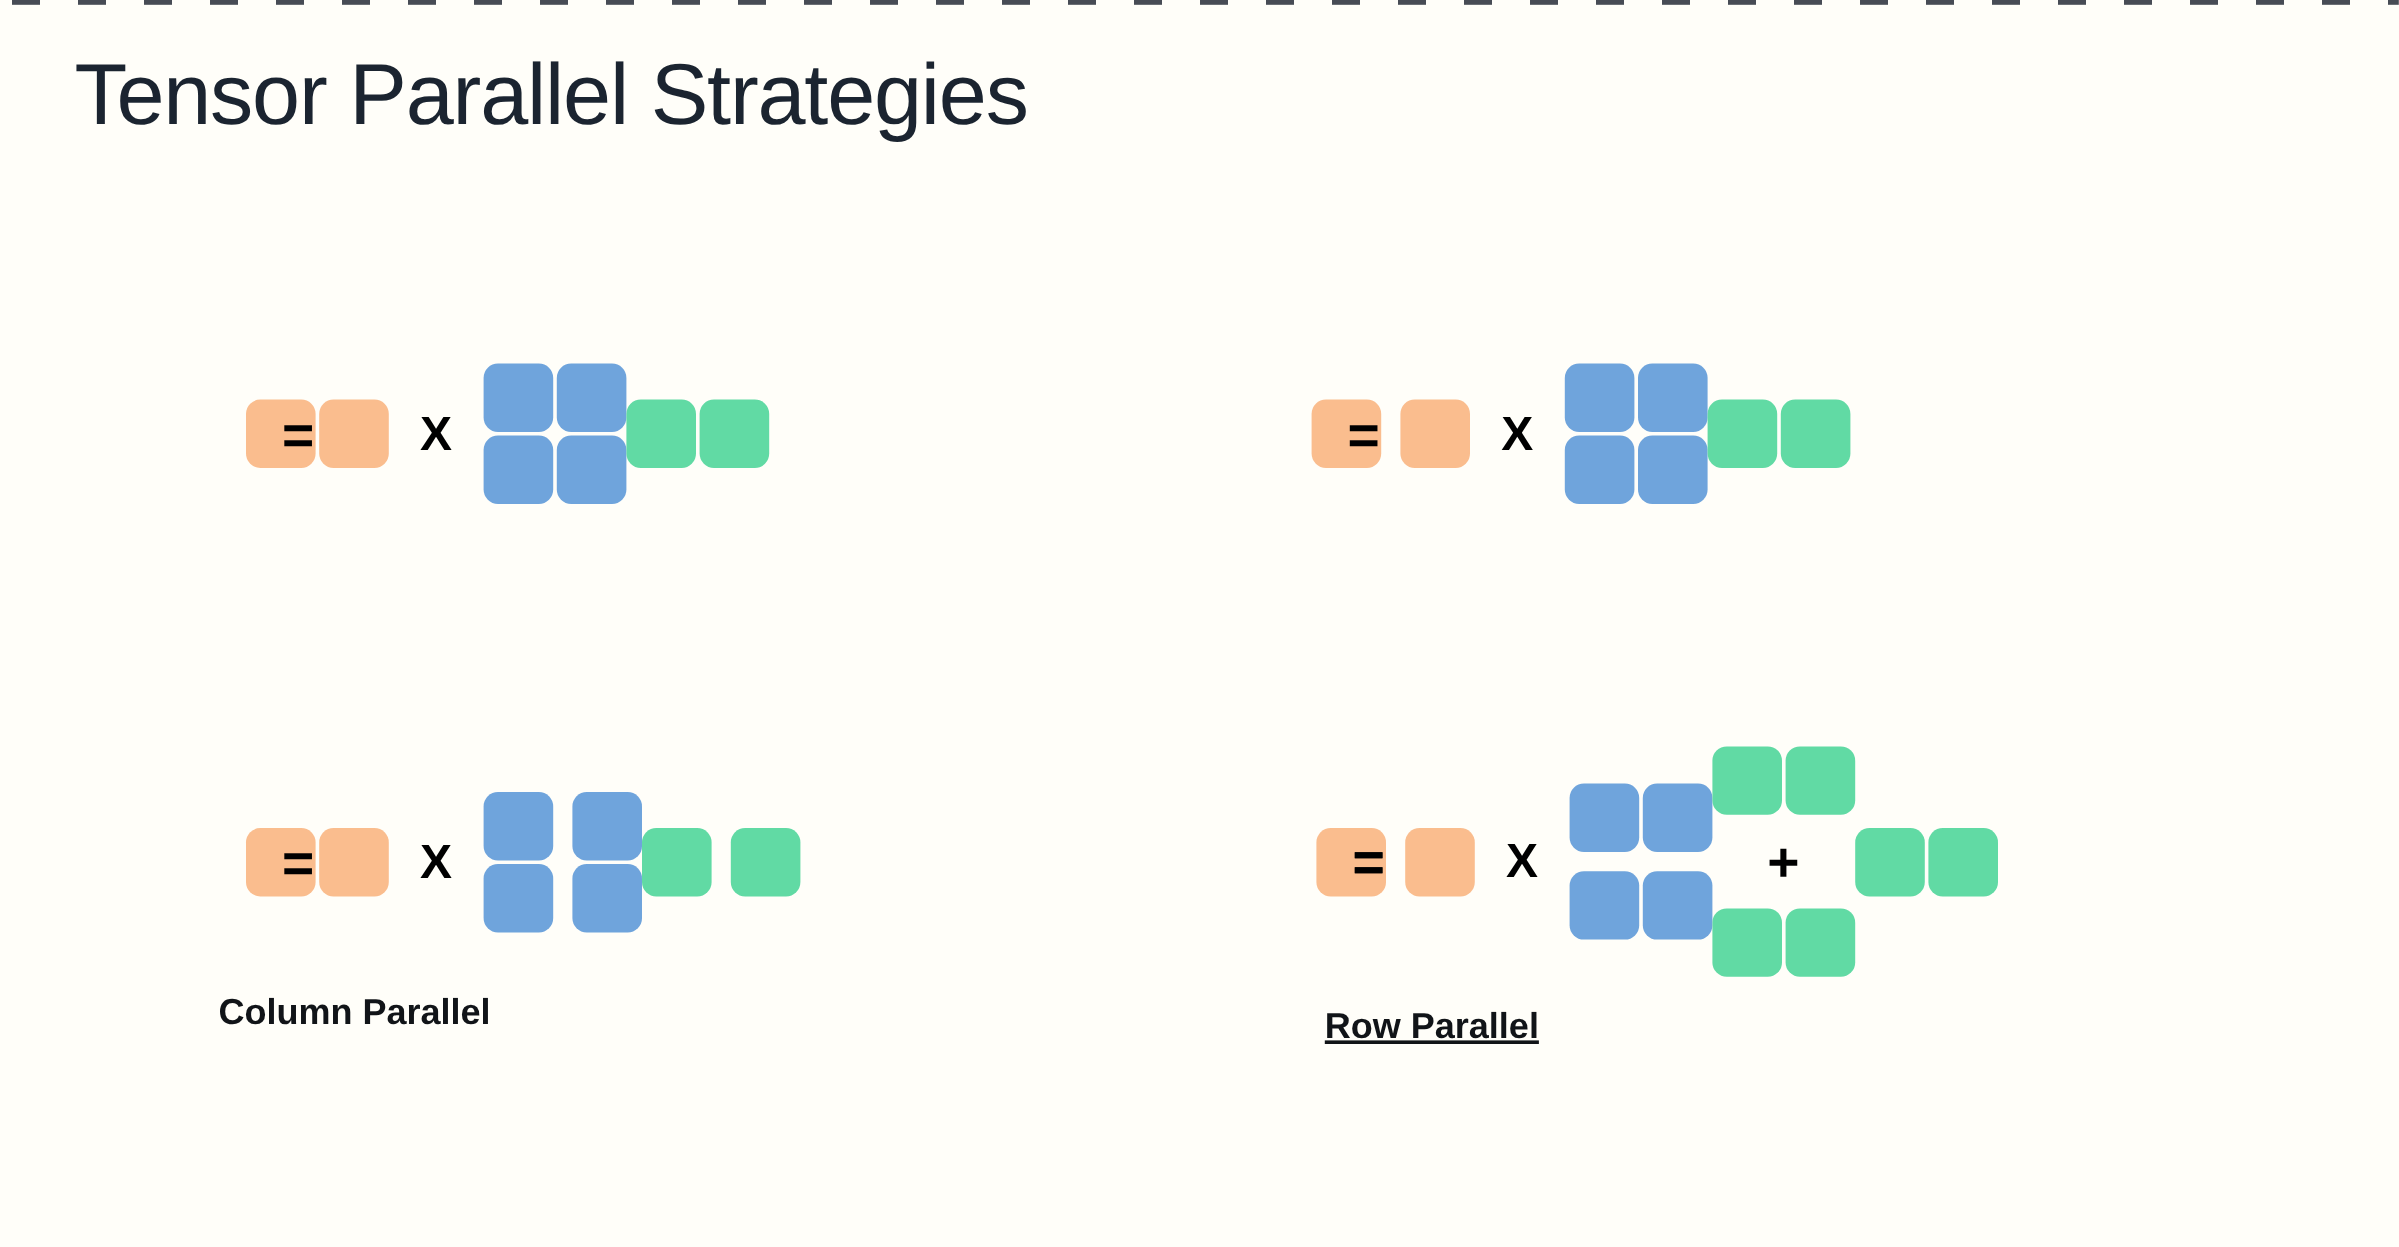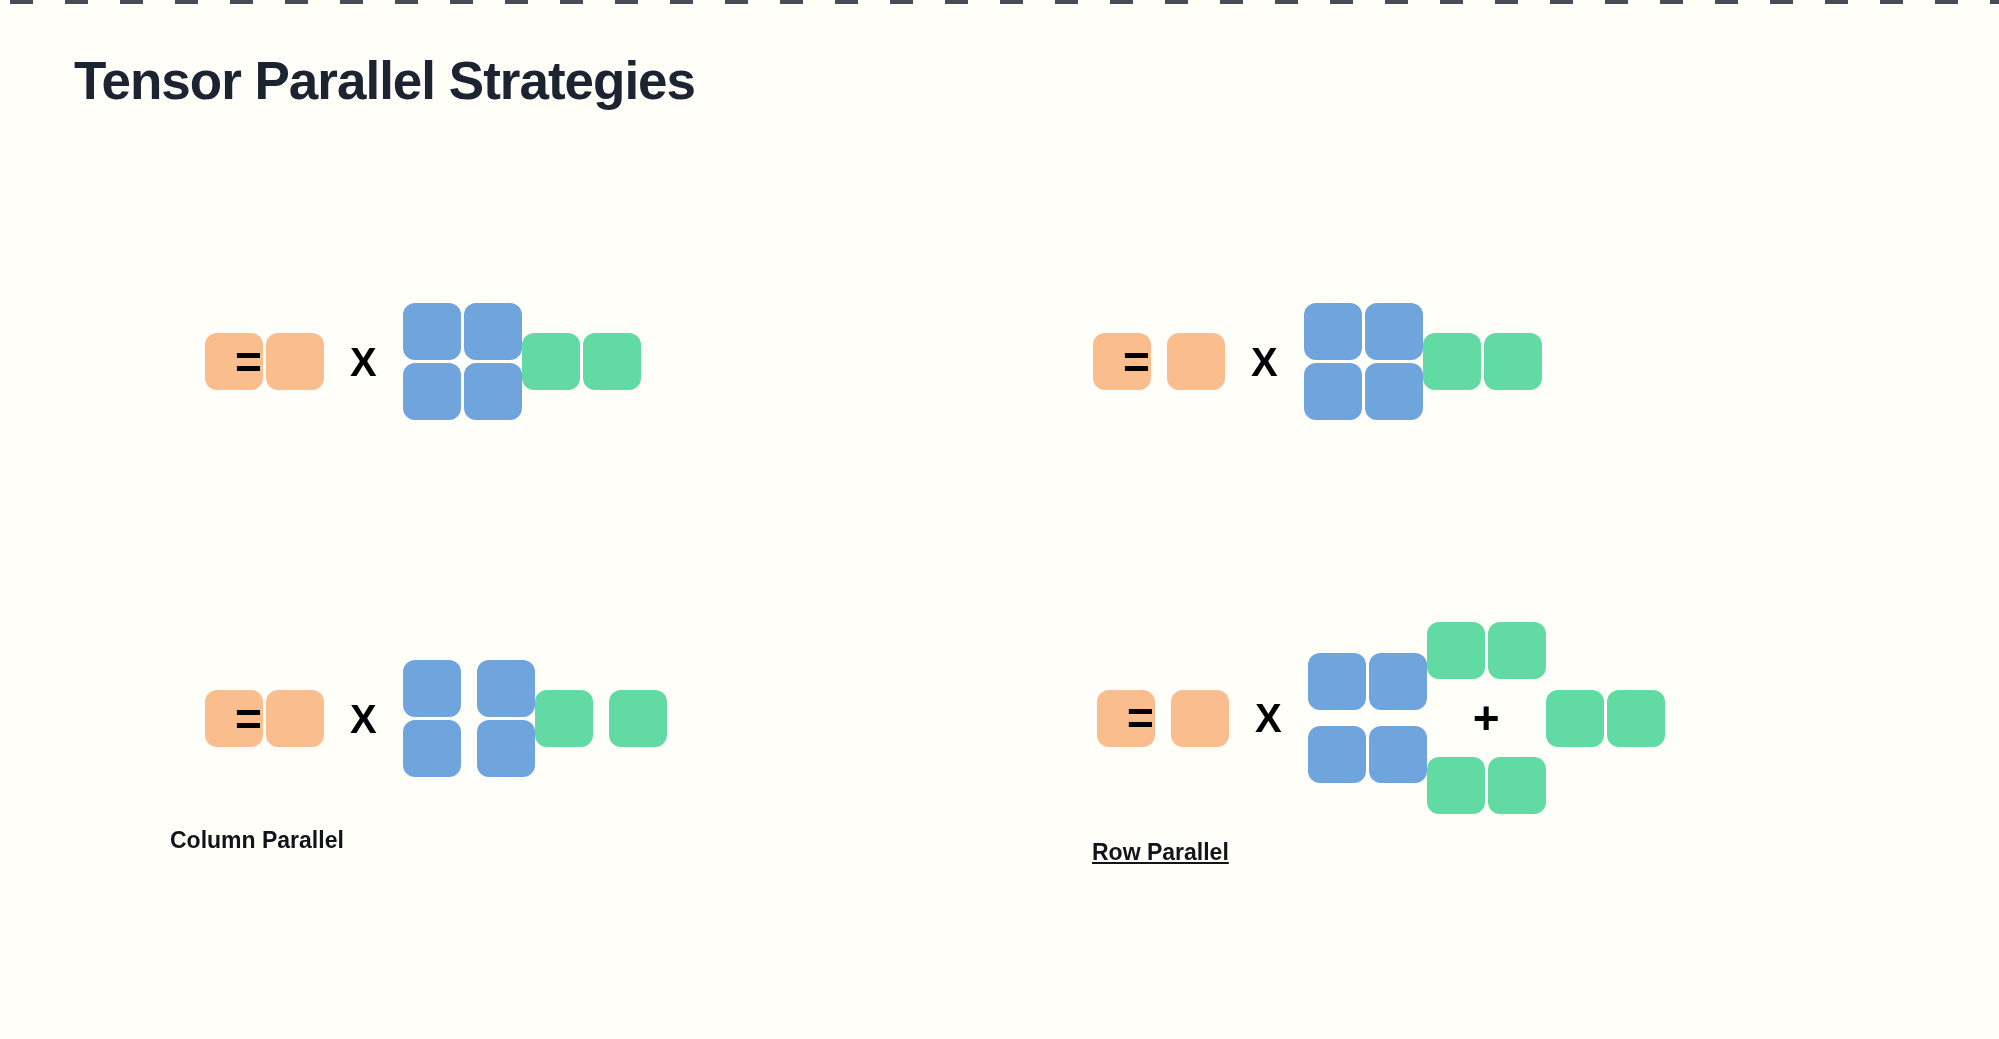--- a/index.html
+++ b/index.html
@@ -27,23 +27,23 @@
       var(--top-dash, #474C55) 0 23px,
       transparent 23px 55px
     );
   }
 
   
   h1.title {
     position: absolute;
     left: 62px;
     top: 40px;
-    margin: 12px;
-    font-size: 53px;
-    font-weight: bold;
+    margin: 0;
+    font-size: 72px;
+    font-weight: normal;
     letter-spacing: -1px;
     color: var(--title-text, #1B2430);
     line-height: 1.1;
   }
 
   
   .eq {
     position: absolute;
     display: flex;
     align-items: center;
@@ -88,24 +88,25 @@
 
   .stack {
     display: flex;
     flex-direction: column;
     align-items: center;
     gap: 24px;
   }
 
   .dlabel {
     position: absolute;
-    font-size: 23px;
+    font-size: 30px;
     font-weight: bold;
     color: var(--label-text, #111418);
     white-space: nowrap;
+    margin-left: 12px;
   }
   .lbl-col { left: 170px;  top: 827px; }
   .lbl-row { left: 1092px; top: 839px; text-decoration: underline; }
 </style>
 </head>
 <body>
 
 <main>
 
   <div class="top-dashes"></div>

